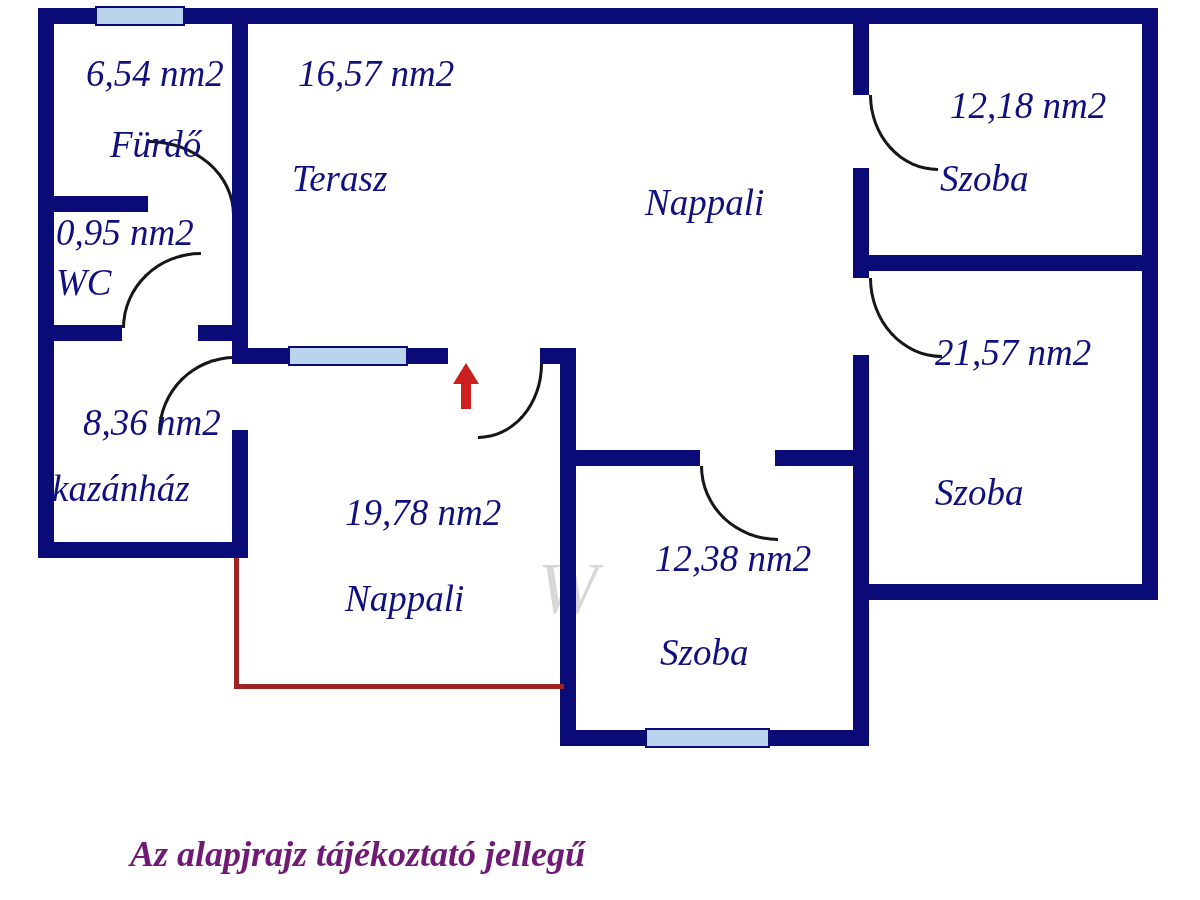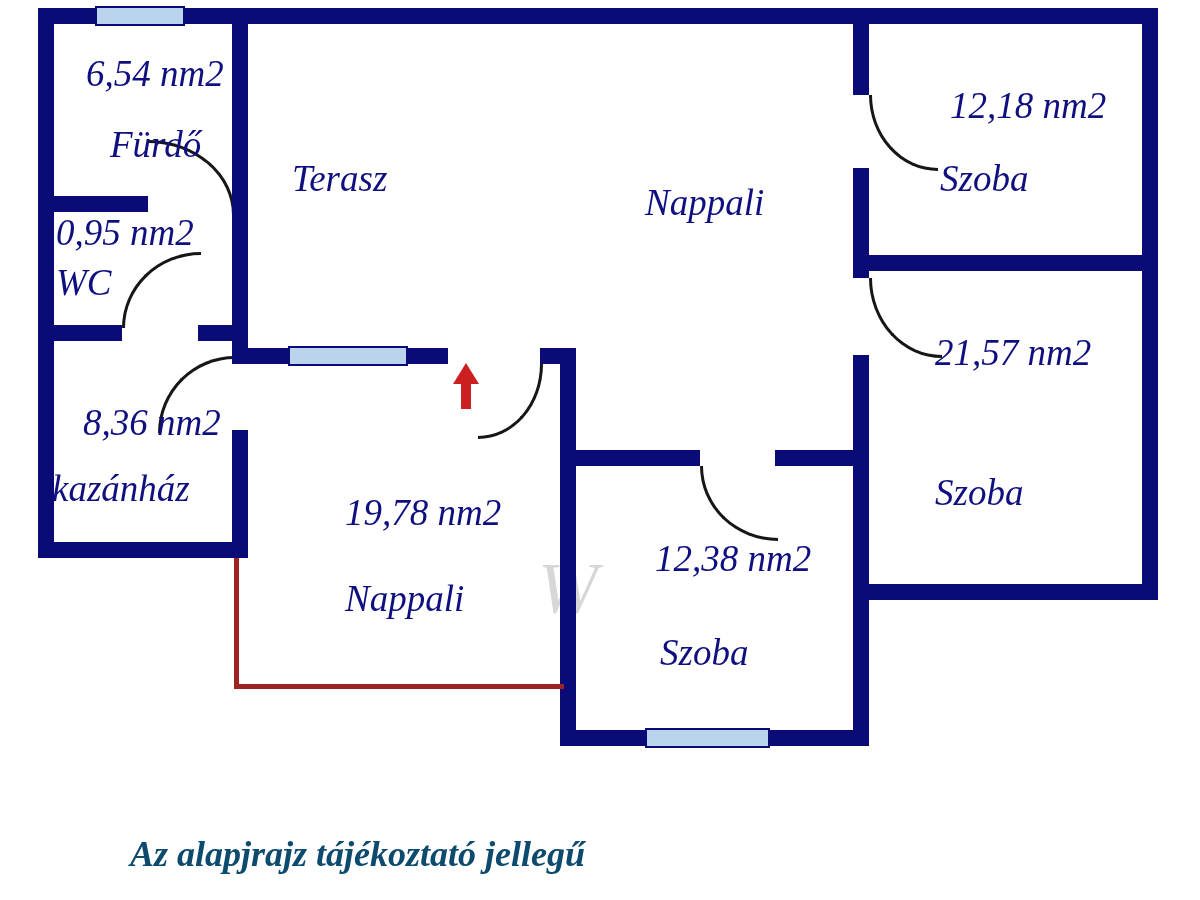--- a/index.html
+++ b/index.html
@@ -8,21 +8,21 @@
   .wall{position:absolute;background:var(--wall,#0b0b78);z-index:2;}
   .window{position:absolute;background:var(--window,#b9d4ec);border:2px solid var(--wall,#0b0b78);box-sizing:border-box;z-index:3;}
   .arc{position:absolute;z-index:1;}
   .arc.tl{border-top:3px solid #161616;border-left:3px solid #161616;border-top-left-radius:100% 100%;}
   .arc.tr{border-top:3px solid #161616;border-right:3px solid #161616;border-top-right-radius:100% 100%;}
   .arc.bl{border-bottom:3px solid #161616;border-left:3px solid #161616;border-bottom-left-radius:100% 100%;}
   .arc.br{border-bottom:3px solid #161616;border-right:3px solid #161616;border-bottom-right-radius:100% 100%;}
   .redline{position:absolute;background:var(--terrace-edge,#9e2424);z-index:2;}
   .lbl{position:absolute;font-style:italic;font-size:37px;color:var(--label,#0f0f80);white-space:nowrap;z-index:4;line-height:1;}
   .watermark{position:absolute;left:538px;top:552px;font-style:italic;font-size:72px;color:#d7d7d7;z-index:0;line-height:1;}
-  .disclaimer{position:absolute;left:130px;top:836px;font-weight:bold;font-style:italic;font-size:36px;color:#0c4a6e;z-index:4;line-height:1;}
+  .disclaimer{position:absolute;left:130px;top:836px;font-weight:bold;font-style:italic;font-size:36px;color:#701a75;z-index:4;line-height:1;}
   .arrow-head{position:absolute;left:453px;top:363px;width:0;height:0;border-left:13px solid transparent;border-right:13px solid transparent;border-bottom:21px solid var(--entrance-arrow,#cc2020);z-index:4;}
   .arrow-stem{position:absolute;left:461px;top:383px;width:10px;height:26px;background:var(--entrance-arrow,#cc2020);z-index:4;}
 </style>
 </head>
 <body>
 
 <div class="canvas">
 
   <div class="watermark">W</div>
 
@@ -70,20 +70,21 @@
 
   <div class="redline" style="left:234px;top:558px;width:5px;height:130px;"></div>
   <div class="redline" style="left:234px;top:684px;width:330px;height:5px;"></div>
 
   <div class="arrow-head"></div>
   <div class="arrow-stem"></div>
 
   <div class="lbl" style="left:86px;top:55px;">6,54 nm2</div>
   <div class="lbl" style="left:92px;top:126px;margin-left:18px;">Fürdő</div>
 
+  <div class="lbl" style="left:298px;top:55px;">16,57 nm2</div>
   <div class="lbl" style="left:292px;top:160px;">Terasz</div>
 
   <div class="lbl" style="left:645px;top:184px;">Nappali</div>
 
   <div class="lbl" style="left:950px;top:46px;margin-top:41px;">12,18 nm2</div>
   <div class="lbl" style="left:940px;top:160px;">Szoba</div>
 
   <div class="lbl" style="left:56px;top:214px;">0,95 nm2</div>
   <div class="lbl" style="left:56px;top:264px;">WC</div>
 

